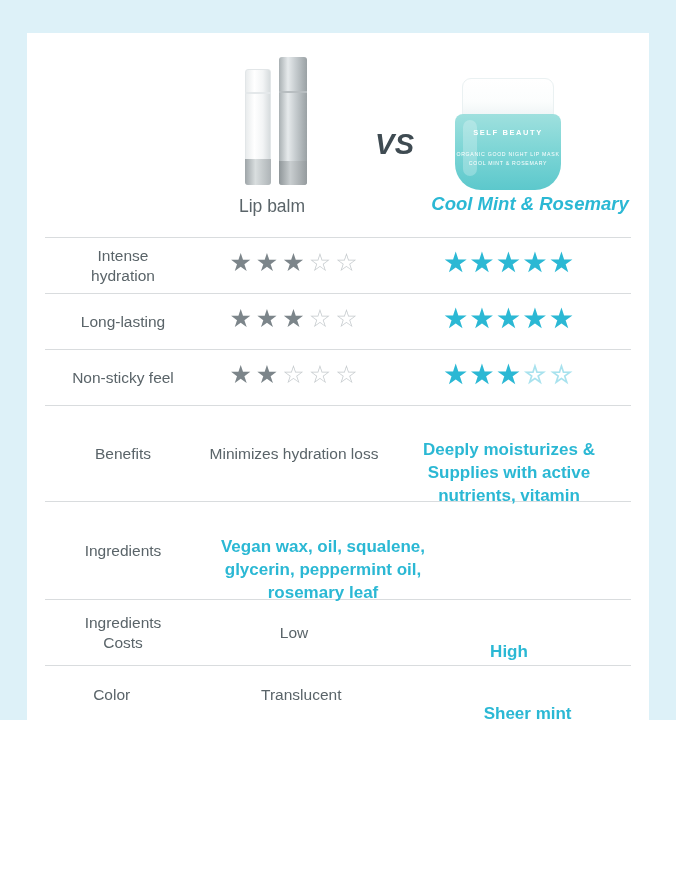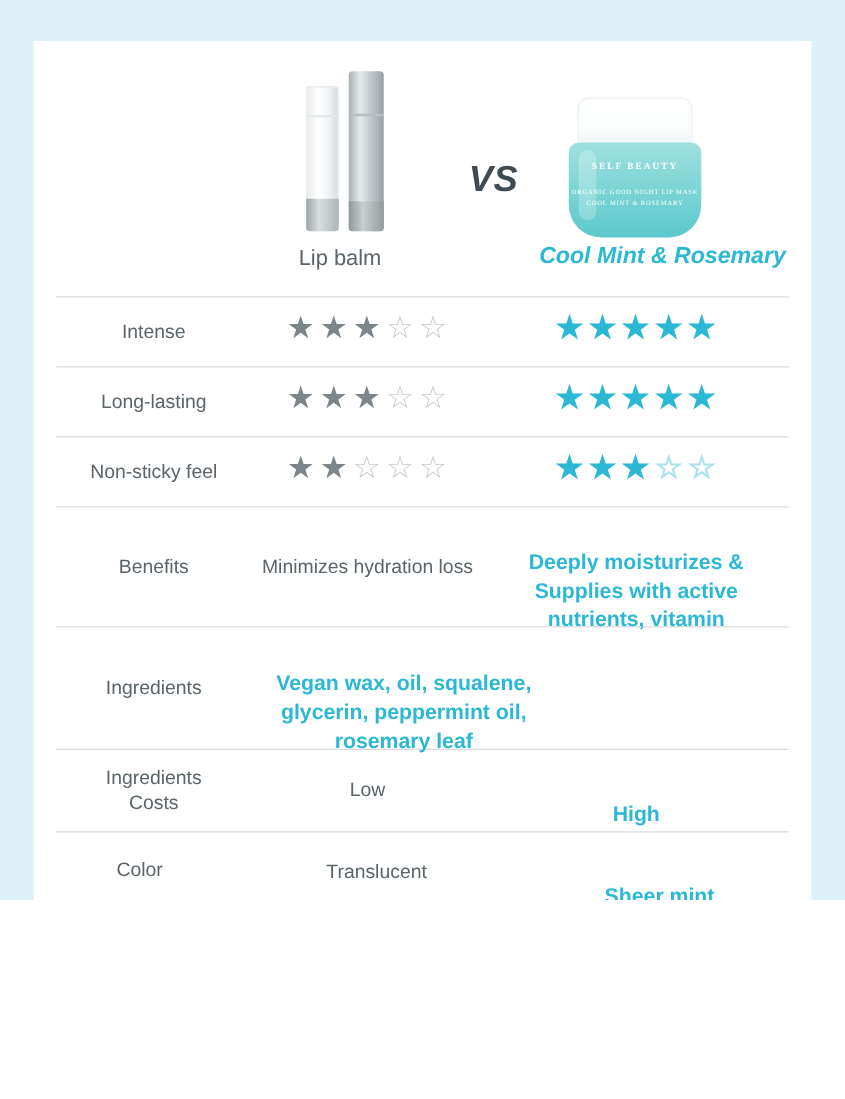--- a/index.html
+++ b/index.html
@@ -84,21 +84,21 @@
     font-size: 29px;
     font-weight: bold;
     font-style: italic;
     color: #3f4b52;
     letter-spacing: 0.5px;
   }
 
   .prod-right {
     position: absolute;
     left: 428px; top: 45px;
-    width: 106px; height: 112px; font-family: Liberation Serif, serif;
+    width: 106px; height: 112px;
   }
   .jar-lid {
     position: absolute; left: 7px; top: 0;
     width: 92px; height: 40px;
     background: linear-gradient(to bottom,#ffffff 0%,#fbfdfd 60%,#eef4f5 100%);
     border-radius: 9px 9px 4px 4px;
     border: 1px solid #eaf1f2;
   }
   .jar-body {
     position: absolute; left: 0; top: 36px;
@@ -139,21 +139,21 @@
   .table {
     position: absolute;
     left: 18px; top: 204px;
     width: 586px;
   }
   .row {
     display: flex;
     align-items: center;
     border-top: 1px solid #d9dcde;
   }
-  .row:last-child { border-bottom: 1px solid #701a75; gap: 44px; }
+  .row:last-child { border-bottom: 6px solid #701a75; gap: 44px; }
   .c-feature {
     width: 156px;
     text-align: center;
     font-size: 15.5px;
     color: #5a6469;
     line-height: 20px;
     padding: 0 6px;
   }
   .c-a {
     width: 186px;
@@ -233,20 +233,21 @@
 
       <div class="head-label-left">Lip balm</div>
       <div class="head-label-right">Cool Mint &amp; Rosemary</div>
     </div>
 
     <div class="table">
 
       <div class="row stars">
         <div class="c-feature">
           <div>Intense</div>
+          <div>hydration</div>
         </div>
         <div class="c-a">
           <span class="stars-wrap">
             <span class="star grey-full">★</span>
             <span class="star grey-full">★</span>
             <span class="star grey-full">★</span>
             <span class="star grey-empty">☆</span>
             <span class="star grey-empty">☆</span>
           </span>
         </div>

